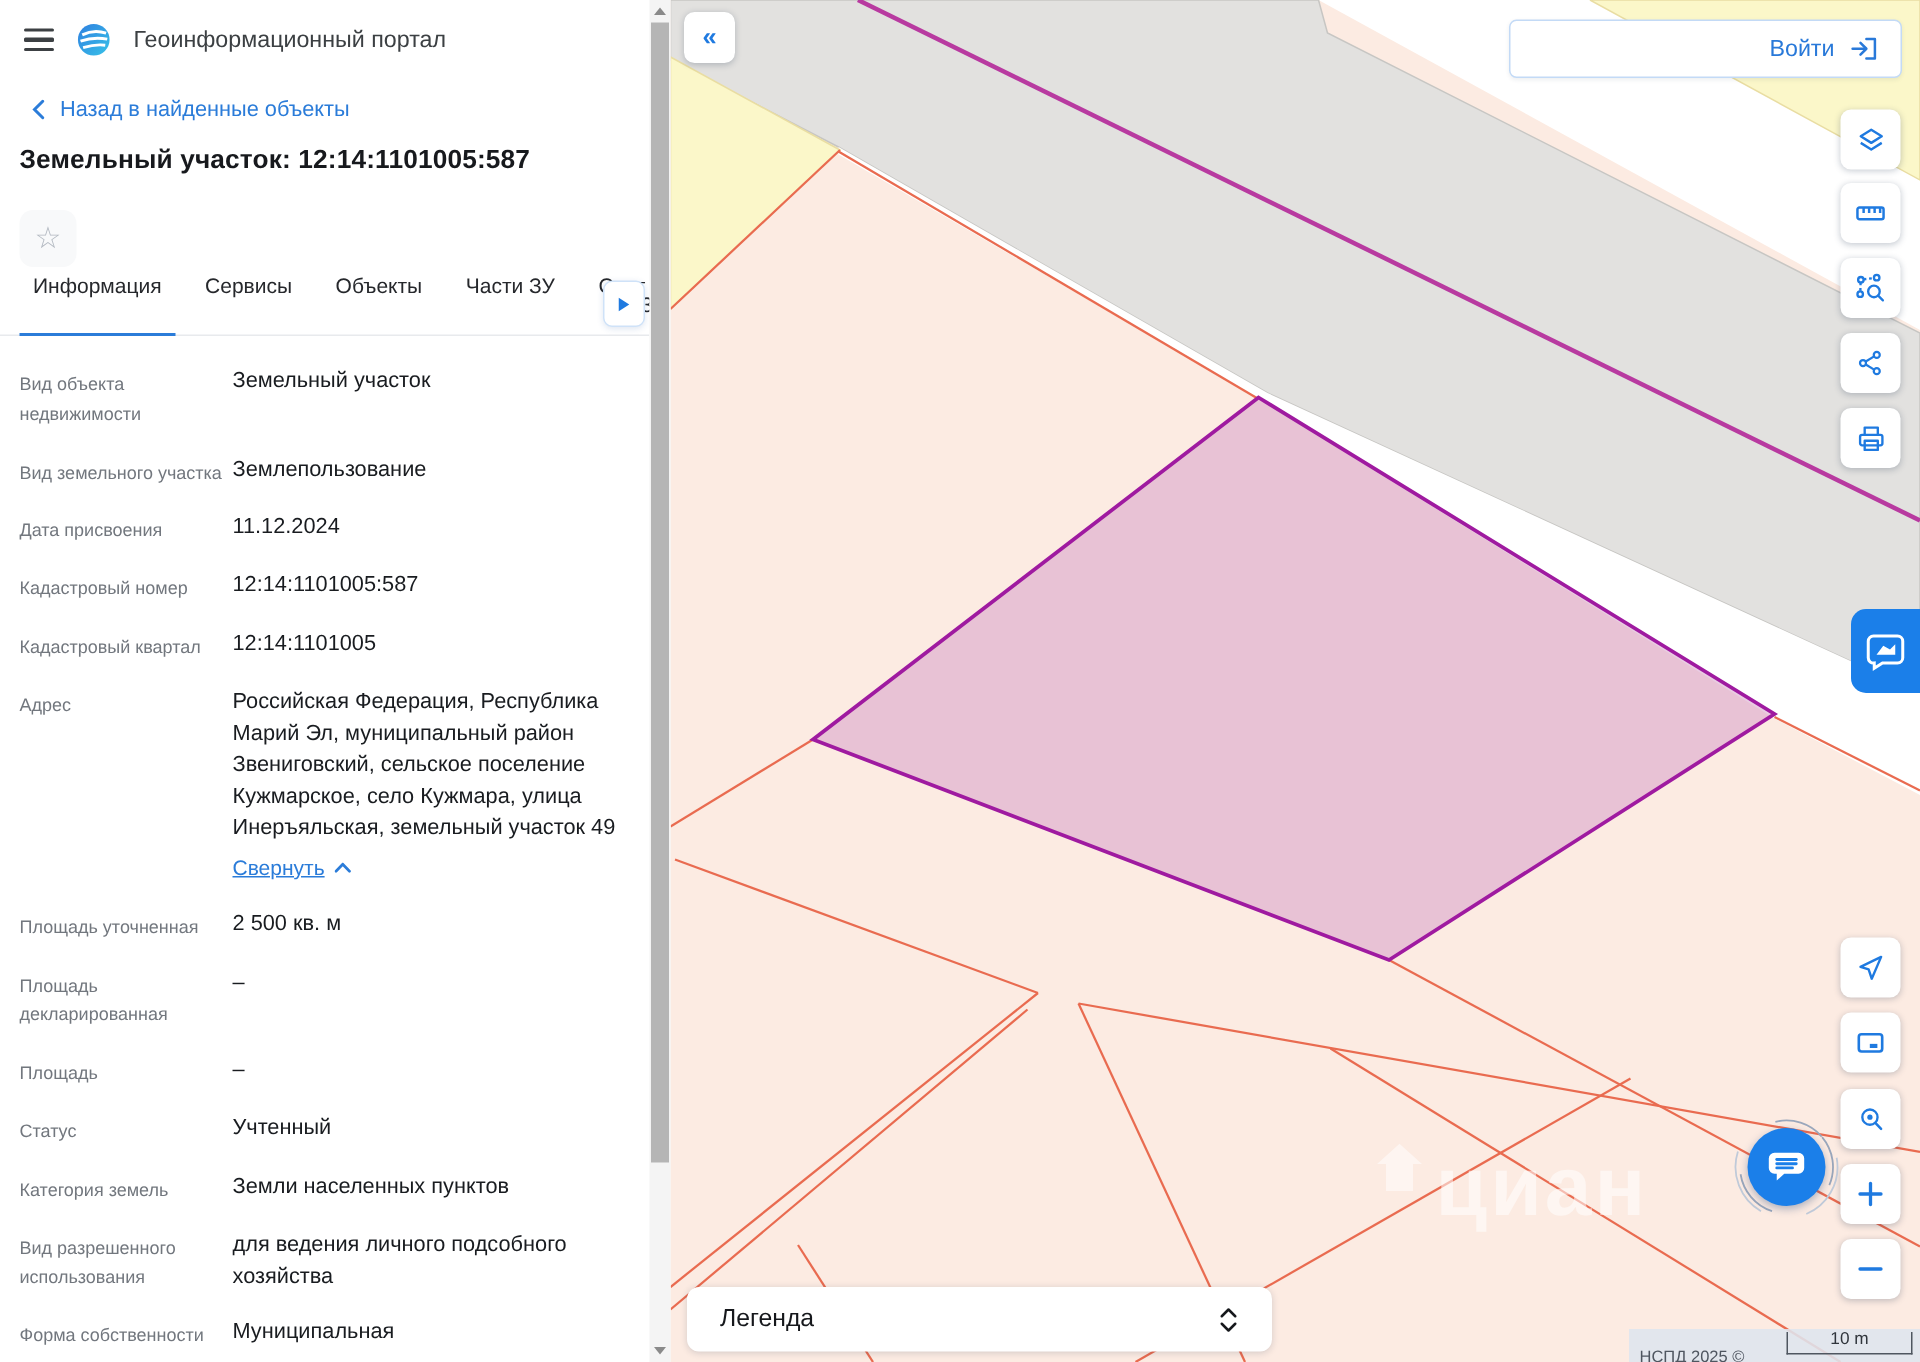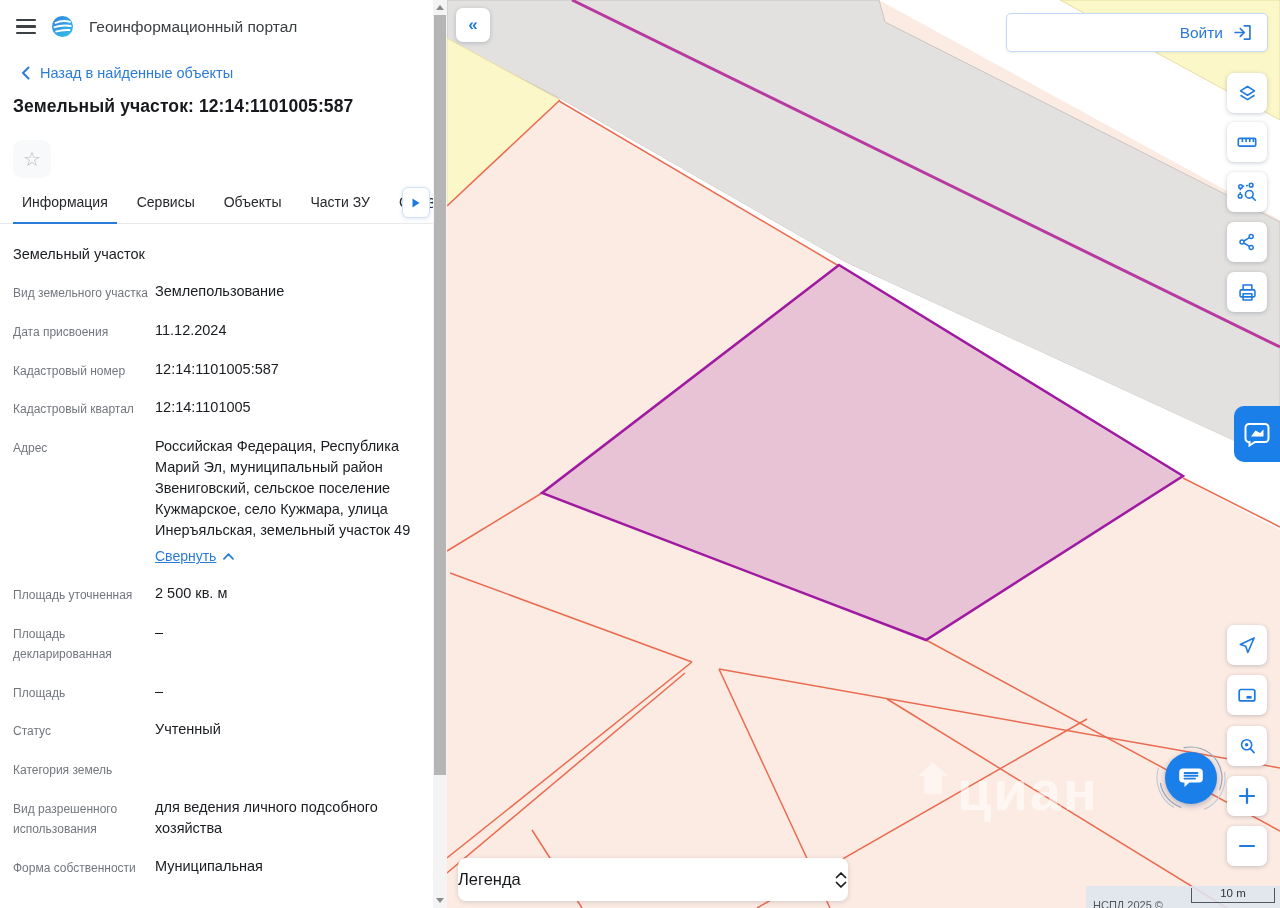--- a/index.html
+++ b/index.html
@@ -24,21 +24,21 @@
   .burger span{display:block;height:2.4px;background:#3c4043;border-radius:1px;}
   .logo{width:23px;height:23px;flex:0 0 auto;}
   .sb-title{font-size:15.5px;color:#3c4043;}
   .back-row{display:flex;align-items:center;gap:10px;padding:17px 16px 0 21px;cursor:pointer;}
   .back-row .txt{font-size:14.5px;color:var(--accent);}
   .page-title{padding:15px 16px 0 13px;font-size:17.5px;font-weight:700;color:#17191d;letter-spacing:.1px;}
   .star-btn{margin:23px 0 0 13px;width:38px;height:38px;border:none;background:#f8f9fa;border-radius:9px;
             color:#b4bac2;font-size:20px;line-height:38px;text-align:center;cursor:pointer;}
   .tabs{position:relative;margin-top:7px;display:flex;gap:11px;padding-left:13px;height:39px;
         align-items:flex-end;border-bottom:1px solid #e8eaed;white-space:nowrap;}
-  .tab{padding:0 9px 12px 9px;font-size:14px;color:#26282c;cursor:pointer;border-bottom:2px solid transparent;margin-bottom:-1px;}
+  .tab{padding:0 9px 24px 9px;font-size:14px;color:#26282c;cursor:pointer;border-bottom:2px solid transparent;margin-bottom:-1px;}
   .tab.active{border-bottom-color:var(--accent);}
   .tab-frag{position:absolute;left:427px;bottom:12px;font-size:14px;color:#26282c;}
   .tab-scroll{position:absolute;right:3px;top:2px;width:28px;height:31px;background:#fff;
               border:1px solid #cfe2f8;border-radius:6px;box-shadow:0 1px 4px rgba(40,90,160,.15);
               display:flex;align-items:center;justify-content:center;cursor:pointer;}
   .fields{padding:20px 14px 0 13px;}
   .frow{display:grid;grid-template-columns:142px 1fr;margin-bottom:16px;}
   .flabel{font-size:12px;color:#72777e;line-height:1.65;padding-top:3px;}
   .fvalue{font-size:14.5px;color:#191c20;line-height:1.45;}
   .addr-link{display:inline-flex;align-items:center;gap:7px;margin-top:5px;color:var(--accent);
@@ -66,21 +66,21 @@
   .login-btn .lbl{color:#2979d9;font-size:15.5px;}
   .toolcol{right:13px;}
   .chat-tab{position:absolute;right:0;top:406px;width:46px;height:56px;background:var(--chat_blue);
             border:none;border-radius:10px 0 0 10px;display:flex;align-items:center;justify-content:center;cursor:pointer;}
   .chat-fab{position:absolute;right:63px;top:752px;width:52px;height:52px;border-radius:50%;
             background:var(--chat_blue);border:none;display:flex;align-items:center;justify-content:center;
             cursor:pointer;box-shadow:0 2px 6px rgba(20,60,120,.35);z-index:3;}
   .fab-rings{position:absolute;right:53px;top:742px;width:72px;height:72px;pointer-events:none;z-index:2;}
   .legend-bar{position:absolute;left:11px;top:858px;width:390px;height:43px;background:#fff;border:none;
               border-radius:8px;box-shadow:0 1px 5px rgba(30,50,80,.18);display:flex;align-items:center;
-              justify-content:space-between;padding:0 0;cursor:pointer;}
+              justify-content:space-between;padding:0 22px;cursor:pointer;}
   .legend-bar .lbl{font-size:16.5px;color:#16181c;}
   .attrib{position:absolute;right:0;top:886px;width:194px;height:22px;background:rgba(222,229,238,.88);
           display:flex;align-items:center;font-size:11px;color:#4f5660;}
   .attrib .src{margin-left:7px;white-space:nowrap;margin-top:16px;}
   .scalebar{position:absolute;right:5px;top:888px;width:84px;height:15px;border-left:1.3px solid #4f5660;
             border-right:1.3px solid #4f5660;border-bottom:1.3px solid #4f5660;text-align:center;
             font-size:11.5px;color:#30353c;line-height:11px;}
 </style>
 </head>
 <body>
@@ -133,20 +133,21 @@
       <button class="tab-scroll">
         <svg width="8" height="10" viewBox="0 0 8 10">
           <polygon points="0.5,0.5 7.5,5 0.5,9.5" fill="#1f7ae0"></polygon>
         </svg>
       </button>
     </div>
     
 
     <div class="fields">
         <div class="frow">
+        <div class="flabel">Вид объекта недвижимости</div>
         <div class="fvalue">
           <span>Земельный участок</span>
           <br hidden="">
           
         </div>
       </div>
         <div class="frow">
         <div class="flabel">Вид земельного участка</div>
         <div class="fvalue">
           <span>Землепользование</span>
@@ -218,20 +219,25 @@
         <div class="frow">
         <div class="flabel">Статус</div>
         <div class="fvalue">
           <span>Учтенный</span>
           <br hidden="">
           
         </div>
       </div>
         <div class="frow">
         <div class="flabel">Категория земель</div>
+        <div class="fvalue">
+          <span>Земли населенных пунктов</span>
+          <br hidden="">
+          
+        </div>
       </div>
         <div class="frow">
         <div class="flabel">Вид разрешенного использования</div>
         <div class="fvalue">
           <span>для ведения личного подсобного хозяйства</span>
           <br hidden="">
           
         </div>
       </div>
         <div class="frow">

